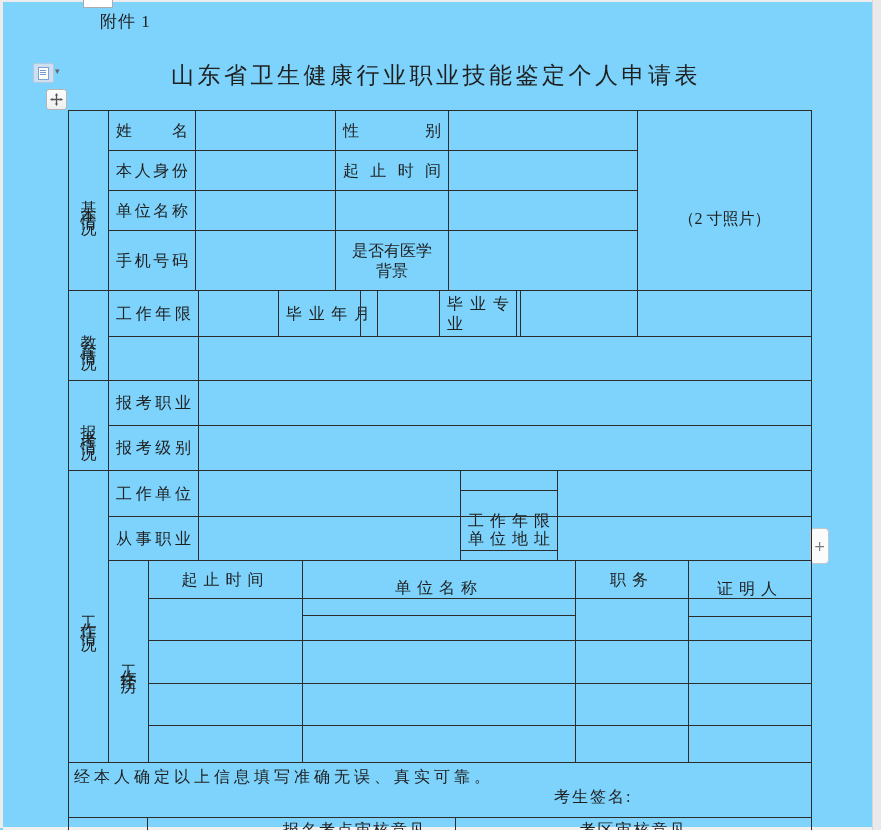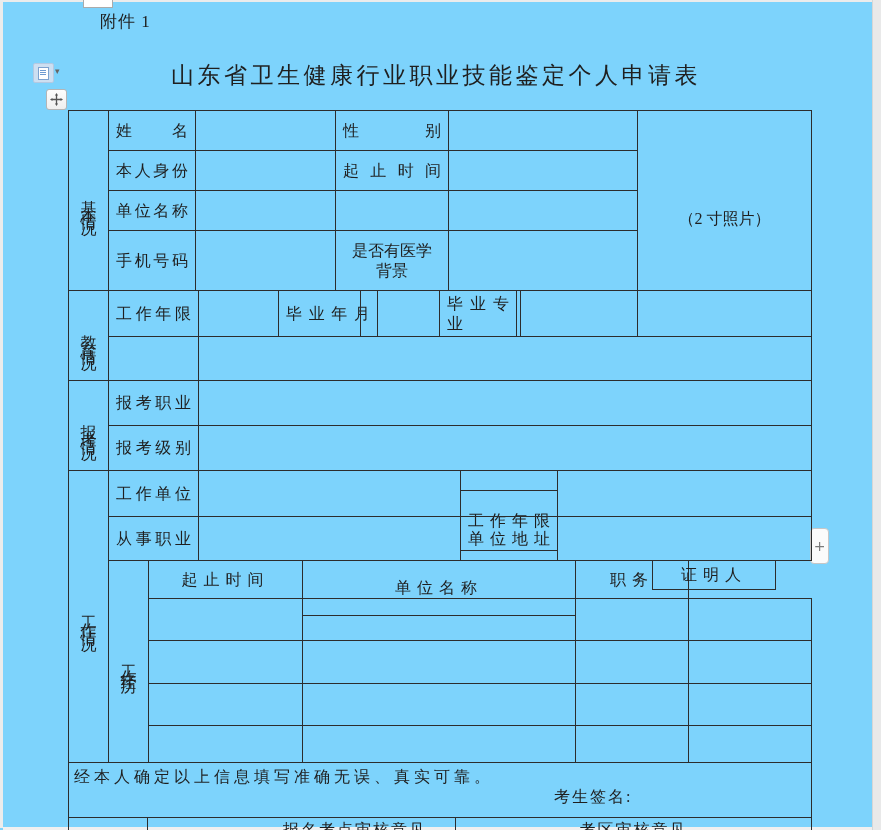--- a/index.html
+++ b/index.html
@@ -175,21 +175,21 @@
       </div>
     <div class="c" style="left:489px;top:406px;width:255px;height:45px"></div>
 
     <div class="c vlab tight" style="left:40px;top:450px;width:41px;height:203px">
         <span>工作经历</span>
       </div>
 
     <div class="c hdr" style="left:80px;top:450px;width:155px;height:39px">起止时间</div>
     <div class="c hdr" style="left:234px;top:450px;width:274px;height:56px">单位名称</div>
     <div class="c hdr" style="left:507px;top:450px;width:114px;height:39px">职务</div>
-    <div class="c hdr" style="left:584px;top:450px;width:124px;height:30px">证明人</div>
+    <div class="c hdr" style="left:620px;top:450px;width:124px;height:57px">证明人</div>
 
     <div class="c" style="left:80px;top:488px;width:155px;height:43px"></div>
     <div class="c" style="left:234px;top:488px;width:274px;height:43px"></div>
     <div class="c" style="left:507px;top:488px;width:114px;height:43px"></div>
     <div class="c" style="left:620px;top:488px;width:124px;height:43px"></div>
 
     <div class="c" style="left:80px;top:530px;width:155px;height:44px"></div>
     <div class="c" style="left:234px;top:530px;width:274px;height:44px"></div>
     <div class="c" style="left:507px;top:530px;width:114px;height:44px"></div>
     <div class="c" style="left:620px;top:530px;width:124px;height:44px"></div>

